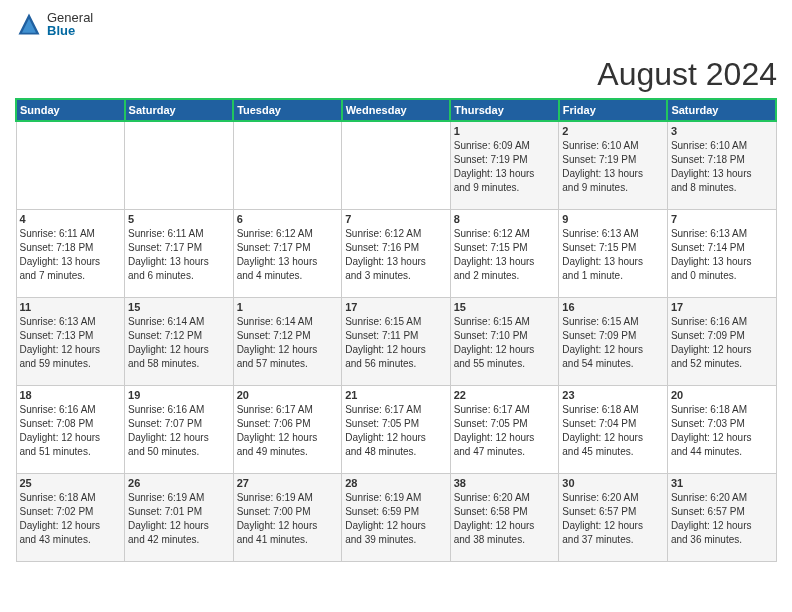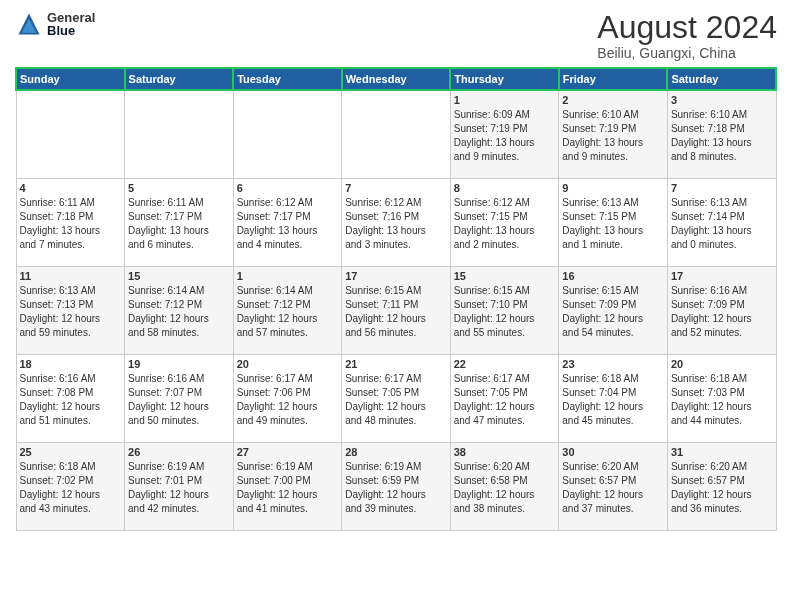--- a/index.html
+++ b/index.html
@@ -25,34 +25,35 @@
       align-items: center;
       gap: 4px;
     }
     .logo-text {
       display: flex;
       flex-direction: column;
       line-height: 1;
     }
     .logo-general {
       font-size: 13px;
-      font-weight: bold;
+      font-weight: normal;
       color: #333;
     }
     .logo-blue {
       font-size: 13px;
       font-weight: bold;
-      color: #0f172a;
+      color: #0369a1;
     }
     .logo-icon {
       width: 28px;
       height: 28px;
     }
     .title-block {
-      text-align: left;
+      text-align: right;
+      margin-top: 47px;
     }
     .main-title {
       font-size: 32px;
       font-weight: normal;
       color: #333;
       line-height: 1.1;
     }
     .subtitle {
       font-size: 14px;
       color: #555;
@@ -109,21 +110,20 @@
         <polygon points="16,4 28,28 4,28" fill="#2060a0"></polygon>
         <polygon points="16,10 24,26 8,26" fill="#4090d0"></polygon>
       </svg>
       <div class="logo-text">
         <span class="logo-general">General</span>
         <span class="logo-blue">Blue</span>
       </div>
     </div>
     <div class="title-block">
       <div class="main-title">August 2024</div>
-      <div class="subtitle">Beiliu, Guangxi, China</div>
     </div>
   </div>
 
   <table>
     <thead>
       <tr>
       <th>Sunday</th>
           <th>Saturday</th>
           <th>Tuesday</th>
           <th>Wednesday</th>

